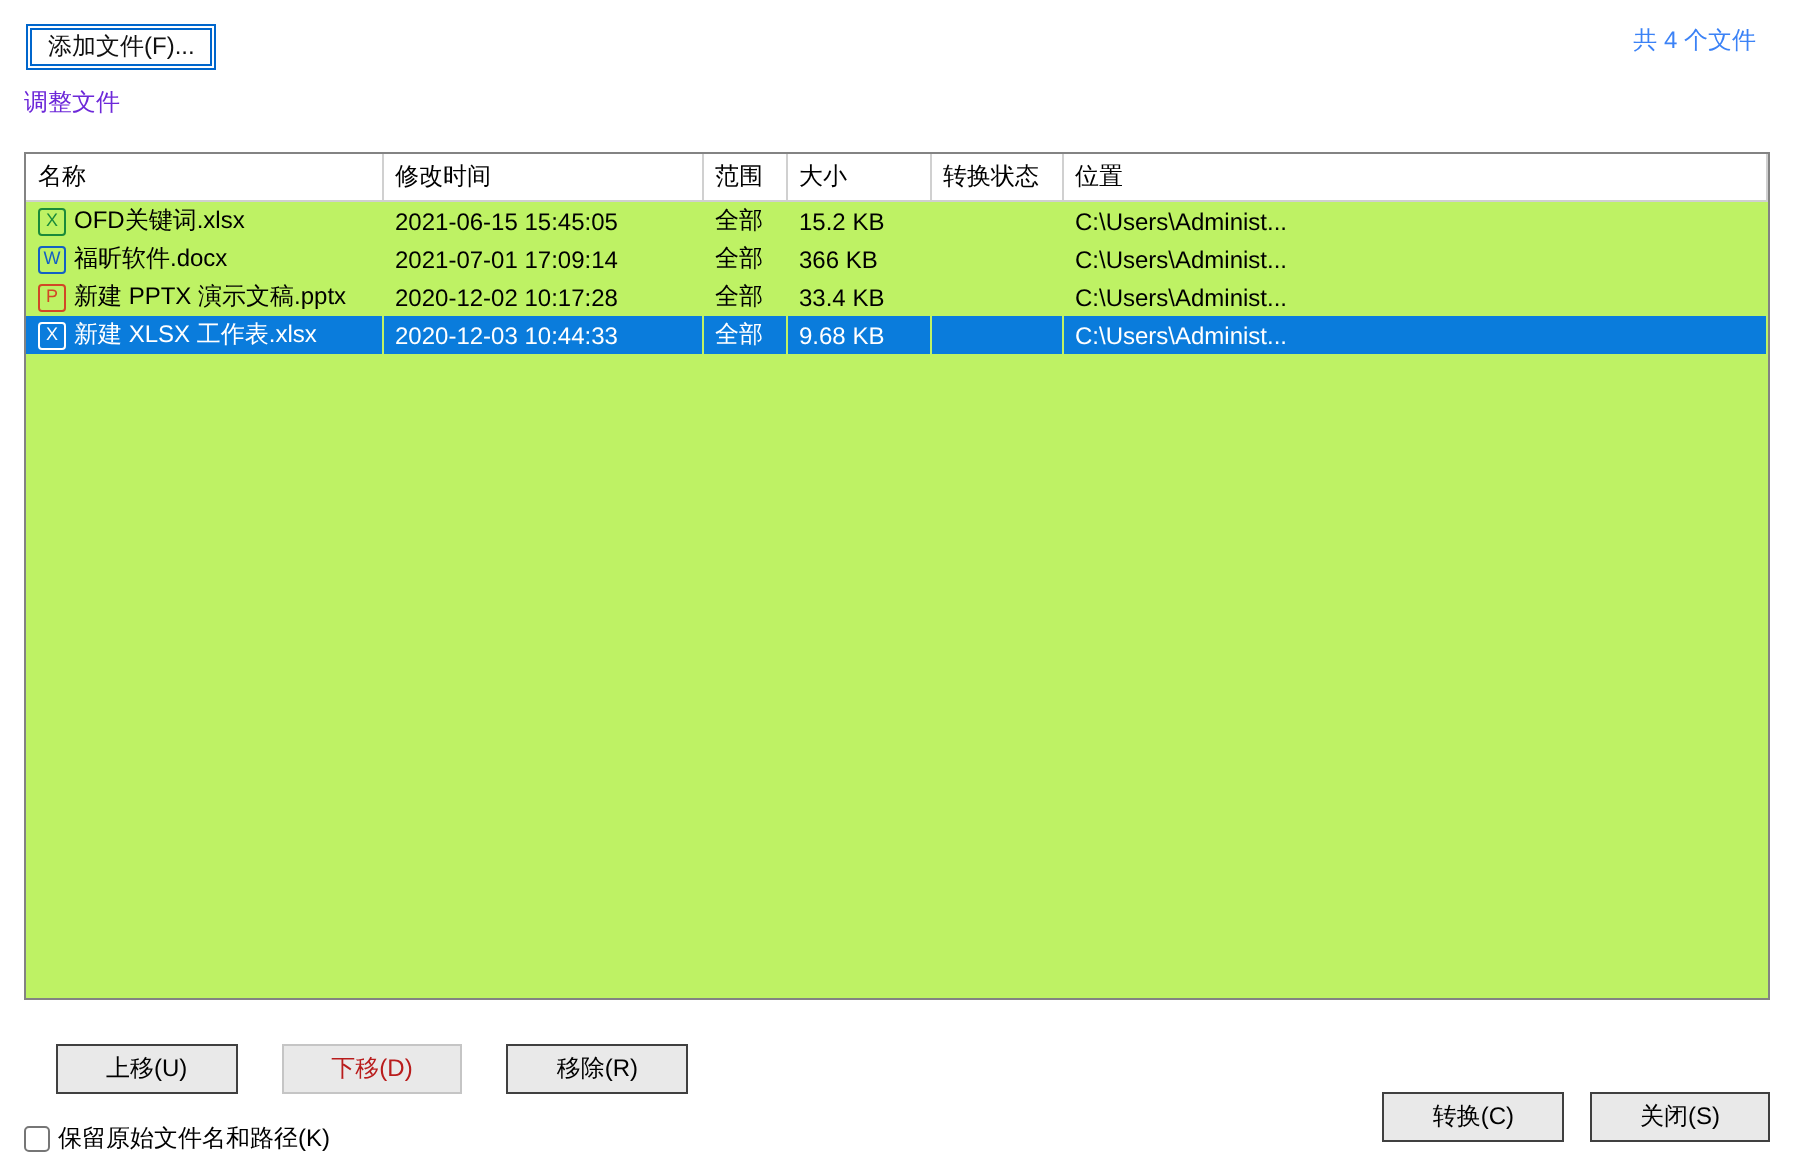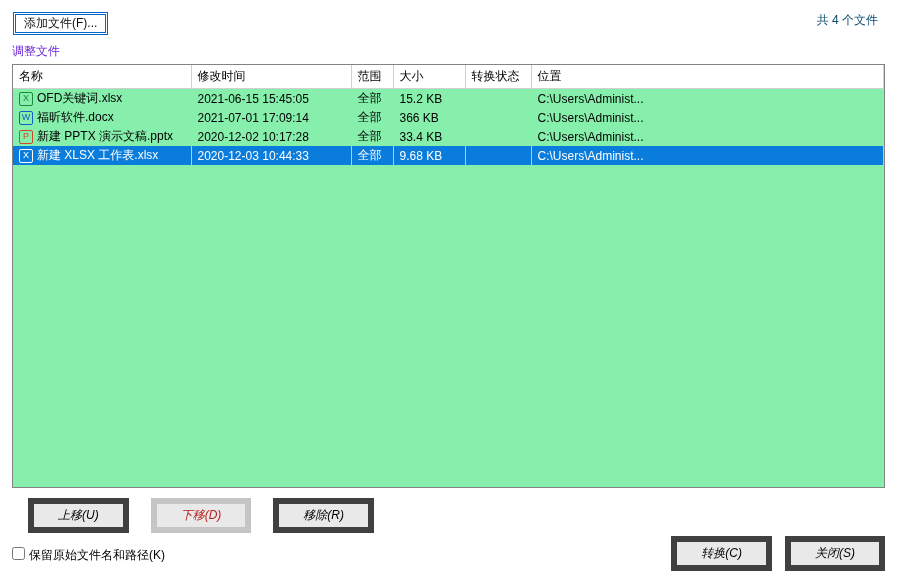--- a/index.html
+++ b/index.html
@@ -1,40 +1,40 @@
 <!DOCTYPE html>
 <html><head>
 <meta charset="utf-8">
 <style>
 * { margin: 0; padding: 0; box-sizing: border-box; font-family: "Microsoft YaHei", SimSun, sans-serif; font-size: 12px; }
 body { background: #fff; width: 897px; height: 581px; position: relative; }
 
 .topbar { padding: 12px 13px 6px 13px; display: flex; justify-content: space-between; align-items: flex-start; }
 .add-btn { border: 1px solid #0066cc; background: #fff; color: #111; padding: 2px 10px; cursor: pointer; outline: 1px solid #0066cc; outline-offset: -3px; }
-.count-label { color: #0c4a6e; margin-right: 6px; }
+.count-label { color: #3b82f6; margin-right: 6px; }
 
 .section-label { padding: 2px 12px 4px 12px; color: #6d28d9; }
 
-.grid-wrap { margin: 0 12px; border: 1px solid #838383; height: 424px; background: #86efac; overflow: hidden; }
+.grid-wrap { margin: 12px 12px; border: 1px solid #838383; height: 424px; background: #bef264; overflow: hidden; }
 table { border-collapse: collapse; width: 100%; table-layout: fixed; }
 thead th { text-align: left; font-weight: normal; background: #fff; border-right: 1px solid #d0d0d0; border-bottom: 1px solid #d0d0d0; padding: 3px 6px; height: 22px; white-space: nowrap; overflow: hidden; }
 tbody td { padding: 1px 6px; height: 18px; white-space: nowrap; overflow: hidden; text-overflow: ellipsis; border-right: 1px solid transparent; }
 tbody tr.sel td { background: #0a7cdc; color: #fff; }
 .name-cell { display: flex; align-items: center; gap: 4px; }
 .ficon { width: 14px; height: 14px; display: inline-flex; align-items: center; justify-content: center; border: 1px solid; border-radius: 2px; font-size: 9px; line-height: 1; }
 .ficon.xlsx { border-color: #1a8a3a; color: #1a8a3a; }
 .ficon.docx { border-color: #1360c4; color: #1360c4; }
 .ficon.pptx { border-color: #d24726; color: #d24726; }
 tr.sel .ficon { border-color: #fff; color: #fff; }
 
 .btn-row { display: flex; gap: 22px; padding: 10px 28px 0 28px; }
-.btn-row button, .footer-btns button { min-width: 78px; padding: 3px 24px; background: #e9e9e9; border: 6px solid #404040; cursor: pointer; font-style: italic; }
+.btn-row button, .footer-btns button { min-width: 78px; padding: 3px 24px; background: #e9e9e9; border: 1px solid #404040; cursor: pointer; }
 .btn-row button:disabled { color: #b91c1c; background: #e9e9e9; border-color: #c5c5c5; cursor: default; }
 
-.checkbox-row { display: flex; align-items: flex-start; gap: 4px; padding: 14px 12px 0 12px; }
+.checkbox-row { display: flex; align-items: center; gap: 4px; padding: 14px 12px 0 12px; }
 .checkbox-row input { width: 13px; height: 13px; }
 
 .footer-btns { position: absolute; bottom: 10px; right: 12px; display: flex; gap: 13px; }
 </style>
 </head>
 <body>
 
 <div class="topbar">
   <button class="add-btn">添加文件(F)...</button>
   <span class="count-label">共 4 个文件</span>

